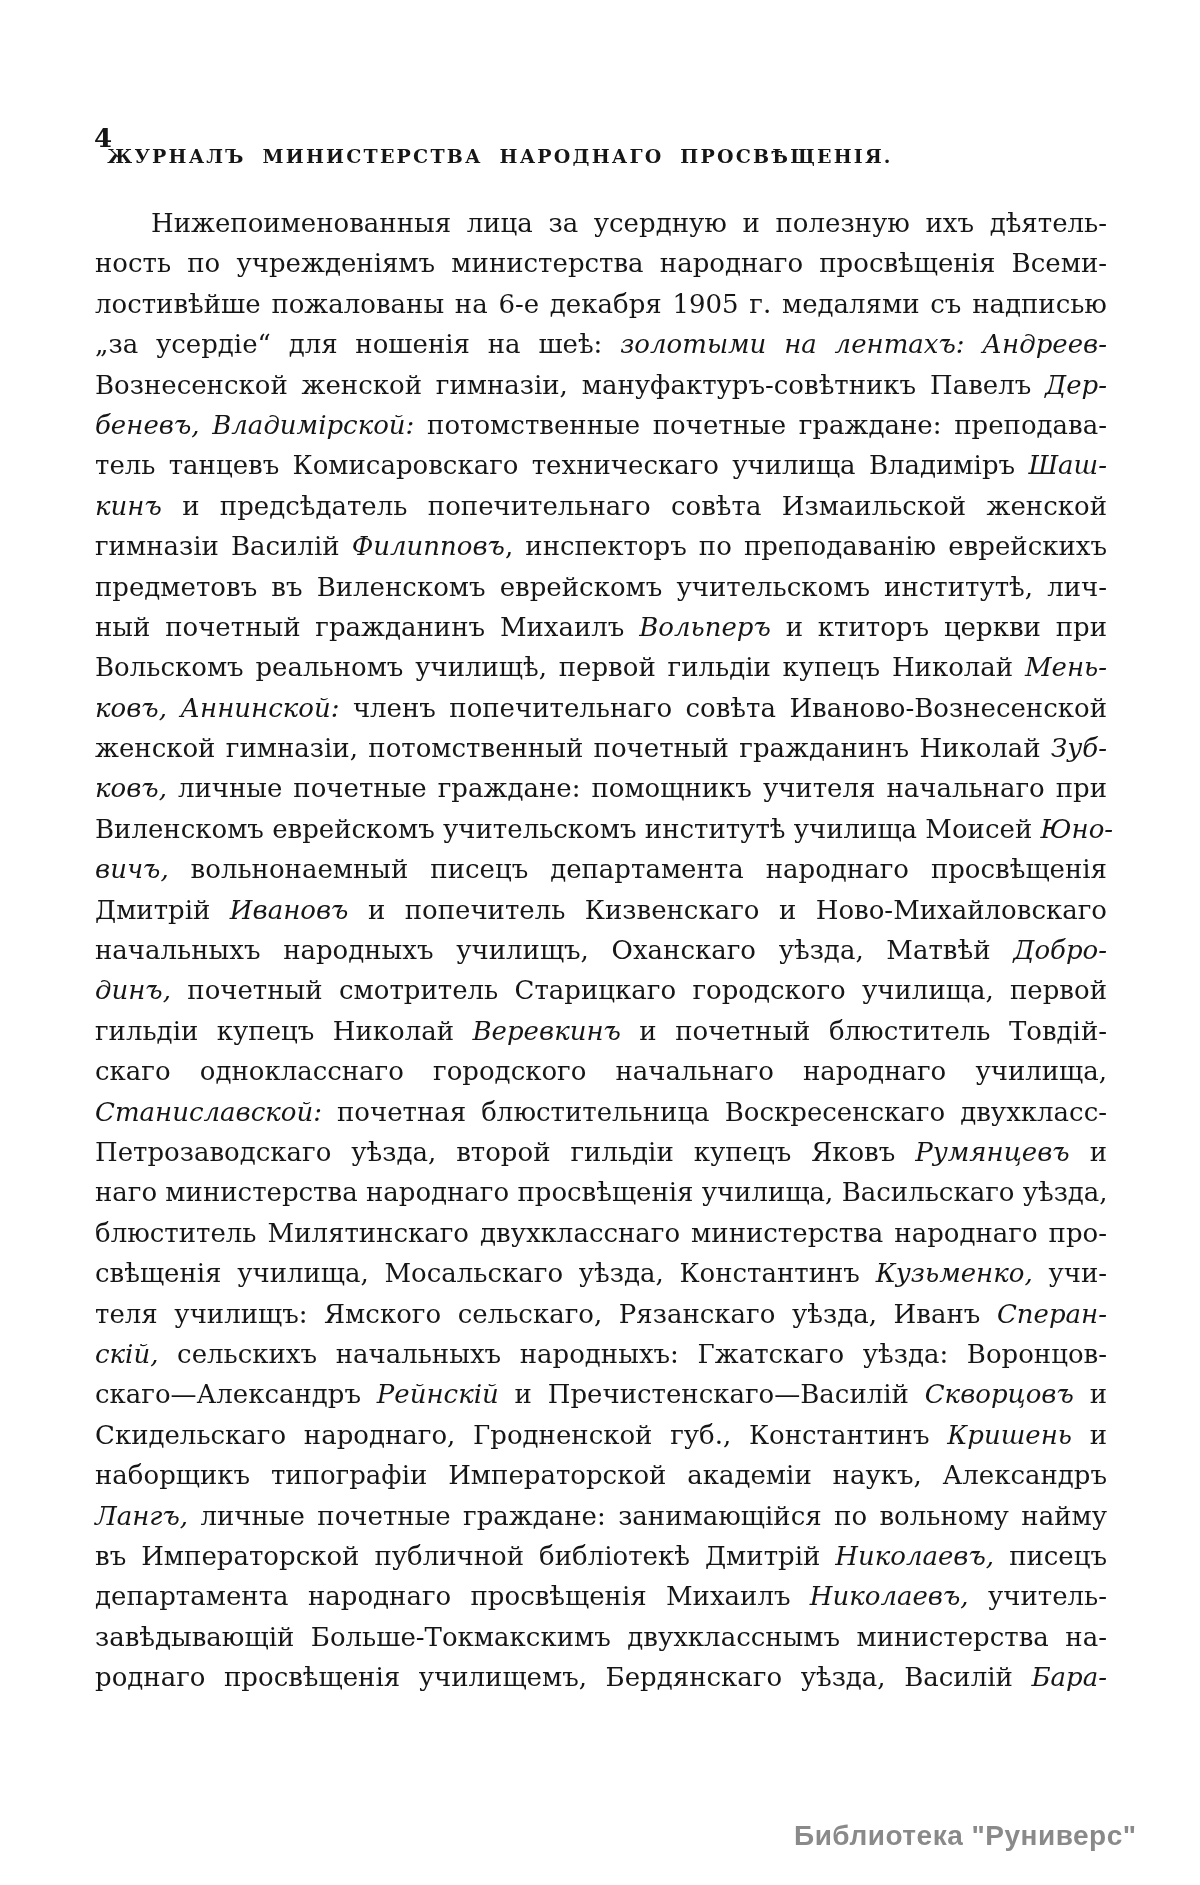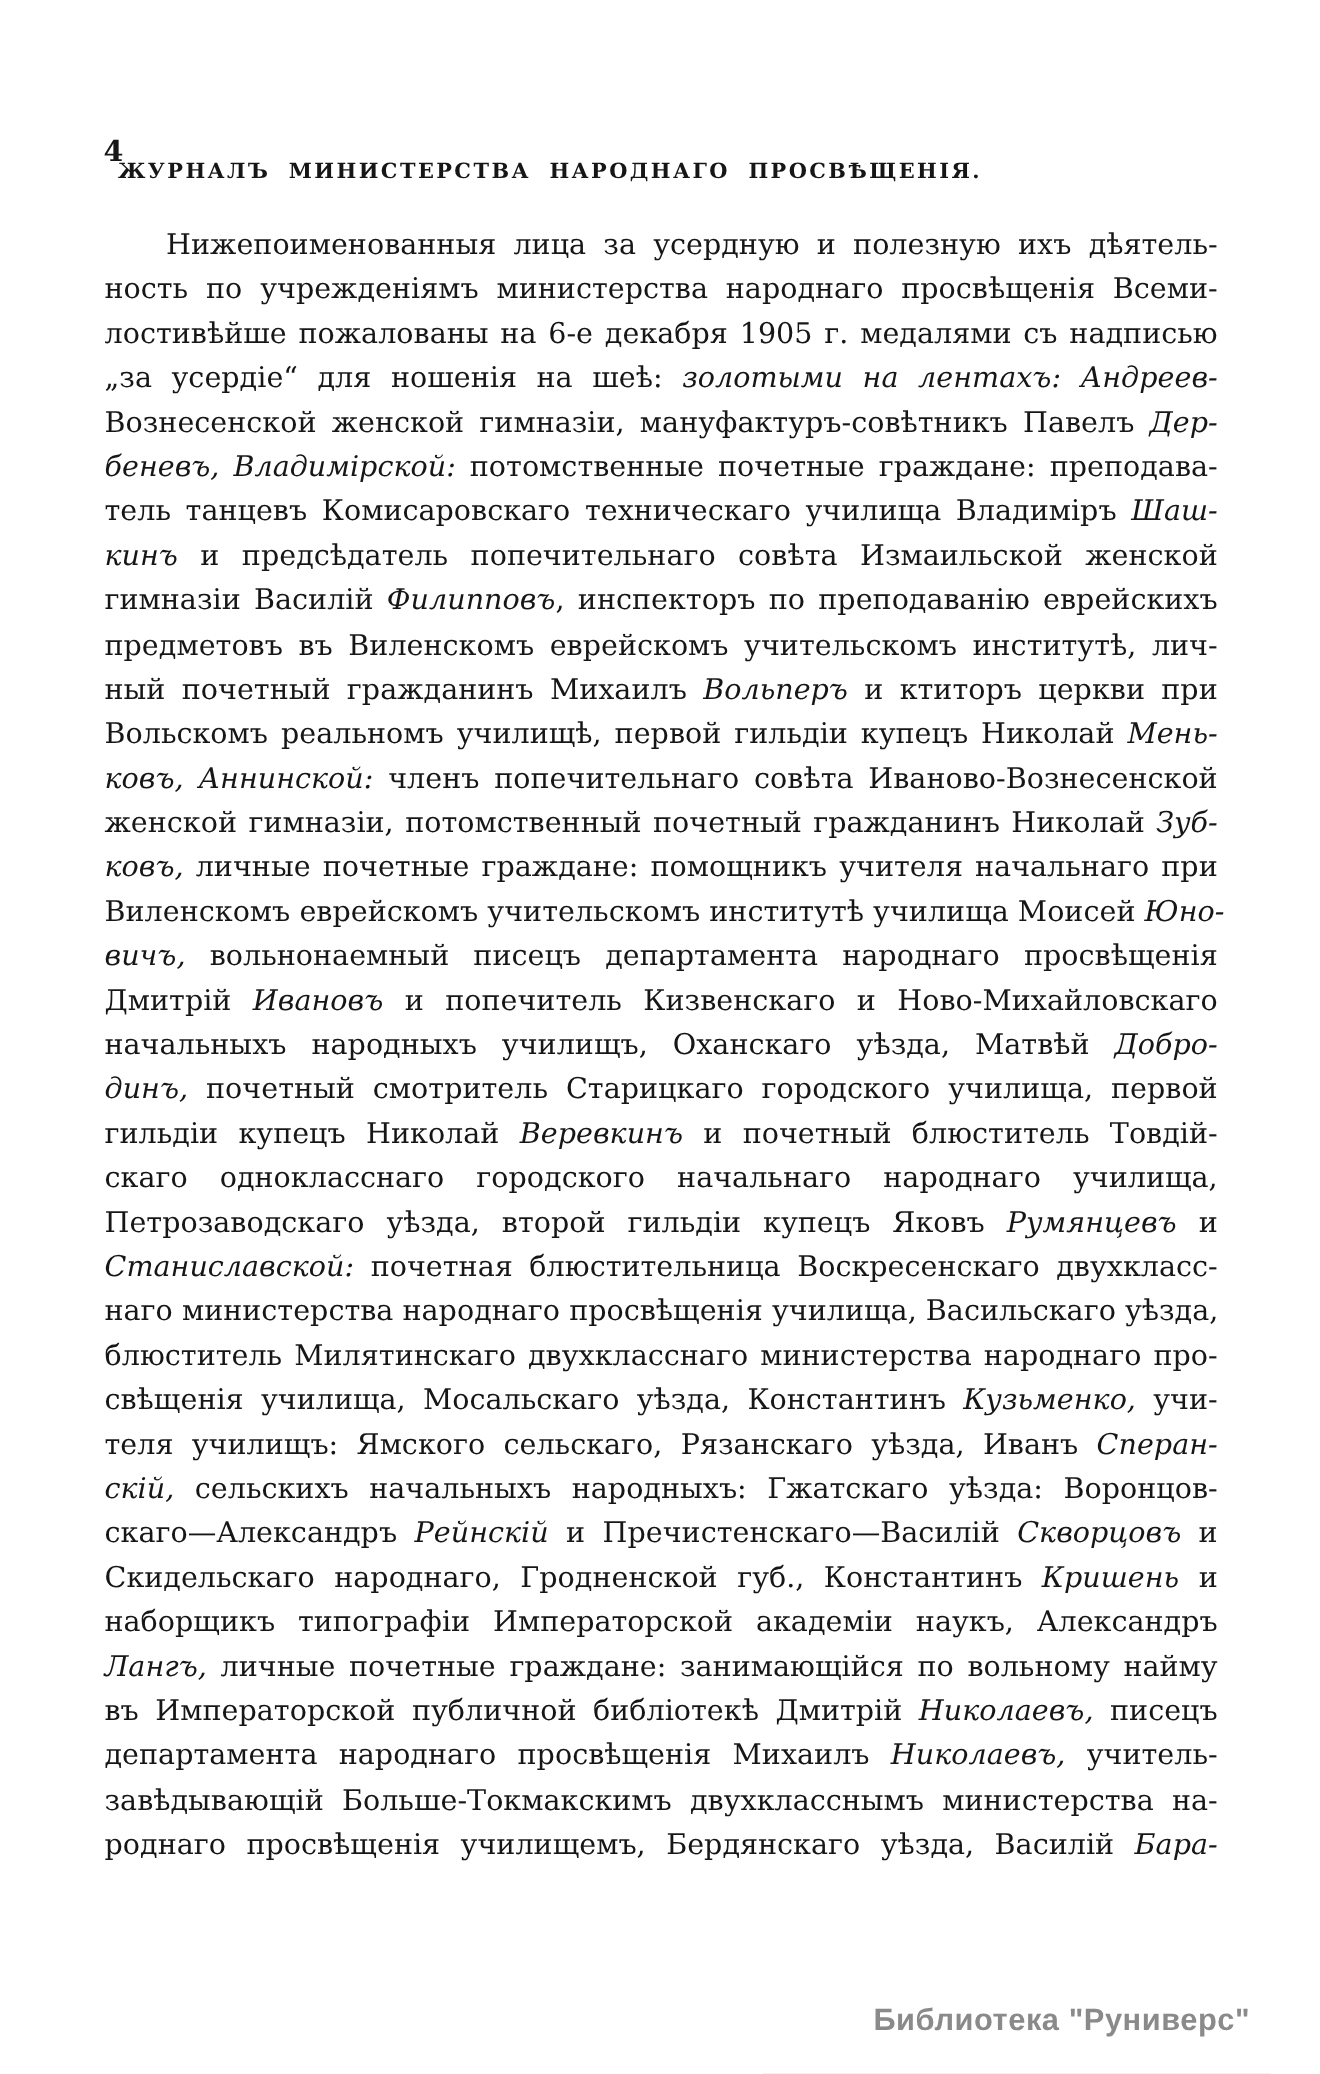--- a/index.html
+++ b/index.html
@@ -68,22 +68,22 @@
       <div class="tline"><span class="it">ковъ, Аннинской:</span><span> членъ попечительнаго совѣта Иваново-Вознесенской</span></div>
       <div class="tline"><span>женской гимназіи, потомственный почетный гражданинъ Николай </span><span class="it">Зуб-</span></div>
       <div class="tline"><span class="it">ковъ,</span><span> личные почетные граждане: помощникъ учителя начальнаго при</span></div>
       <div class="tline"><span>Виленскомъ еврейскомъ учительскомъ институтѣ училища Моисей </span><span class="it">Юно-</span></div>
       <div class="tline"><span class="it">вичъ,</span><span> вольнонаемный писецъ департамента народнаго просвѣщенія</span></div>
       <div class="tline"><span>Дмитрій </span><span class="it">Ивановъ</span><span> и попечитель Кизвенскаго и Ново-Михайловскаго</span></div>
       <div class="tline"><span>начальныхъ народныхъ училищъ, Оханскаго уѣзда, Матвѣй </span><span class="it">Добро-</span></div>
       <div class="tline"><span class="it">динъ,</span><span> почетный смотритель Старицкаго городского училища, первой</span></div>
       <div class="tline"><span>гильдіи купецъ Николай </span><span class="it">Веревкинъ</span><span> и почетный блюститель Товдій-</span></div>
       <div class="tline"><span>скаго однокласснаго городского начальнаго народнаго училища,</span></div>
+      <div class="tline"><span class="it">Станиславской:</span><span> почетная блюстительница Воскресенскаго двухкласс-</span></div>
       <div class="tline"><span>Петрозаводскаго уѣзда, второй гильдіи купецъ Яковъ </span><span class="it">Румянцевъ</span><span> и</span></div>
-      <div class="tline"><span class="it">Станиславской:</span><span> почетная блюстительница Воскресенскаго двухкласс-</span></div>
       <div class="tline"><span>наго министерства народнаго просвѣщенія училища, Васильскаго уѣзда,</span></div>
       <div class="tline"><span>блюститель Милятинскаго двухкласснаго министерства народнаго про-</span></div>
       <div class="tline"><span>свѣщенія училища, Мосальскаго уѣзда, Константинъ </span><span class="it">Кузьменко,</span><span> учи-</span></div>
       <div class="tline"><span>теля училищъ: Ямского сельскаго, Рязанскаго уѣзда, Иванъ </span><span class="it">Сперан-</span></div>
       <div class="tline"><span class="it">скій,</span><span> сельскихъ начальныхъ народныхъ: Гжатскаго уѣзда: Воронцов-</span></div>
       <div class="tline"><span>скаго—Александръ </span><span class="it">Рейнскій</span><span> и Пречистенскаго—Василій </span><span class="it">Скворцовъ</span><span> и</span></div>
       <div class="tline"><span>Скидельскаго народнаго, Гродненской губ., Константинъ </span><span class="it">Кришень</span><span> и</span></div>
       <div class="tline"><span>наборщикъ типографіи Императорской академіи наукъ, Александръ</span></div>
       <div class="tline"><span class="it">Лангъ,</span><span> личные почетные граждане: занимающійся по вольному найму</span></div>
       <div class="tline"><span>въ Императорской публичной библіотекѣ Дмитрій </span><span class="it">Николаевъ,</span><span> писецъ</span></div>

